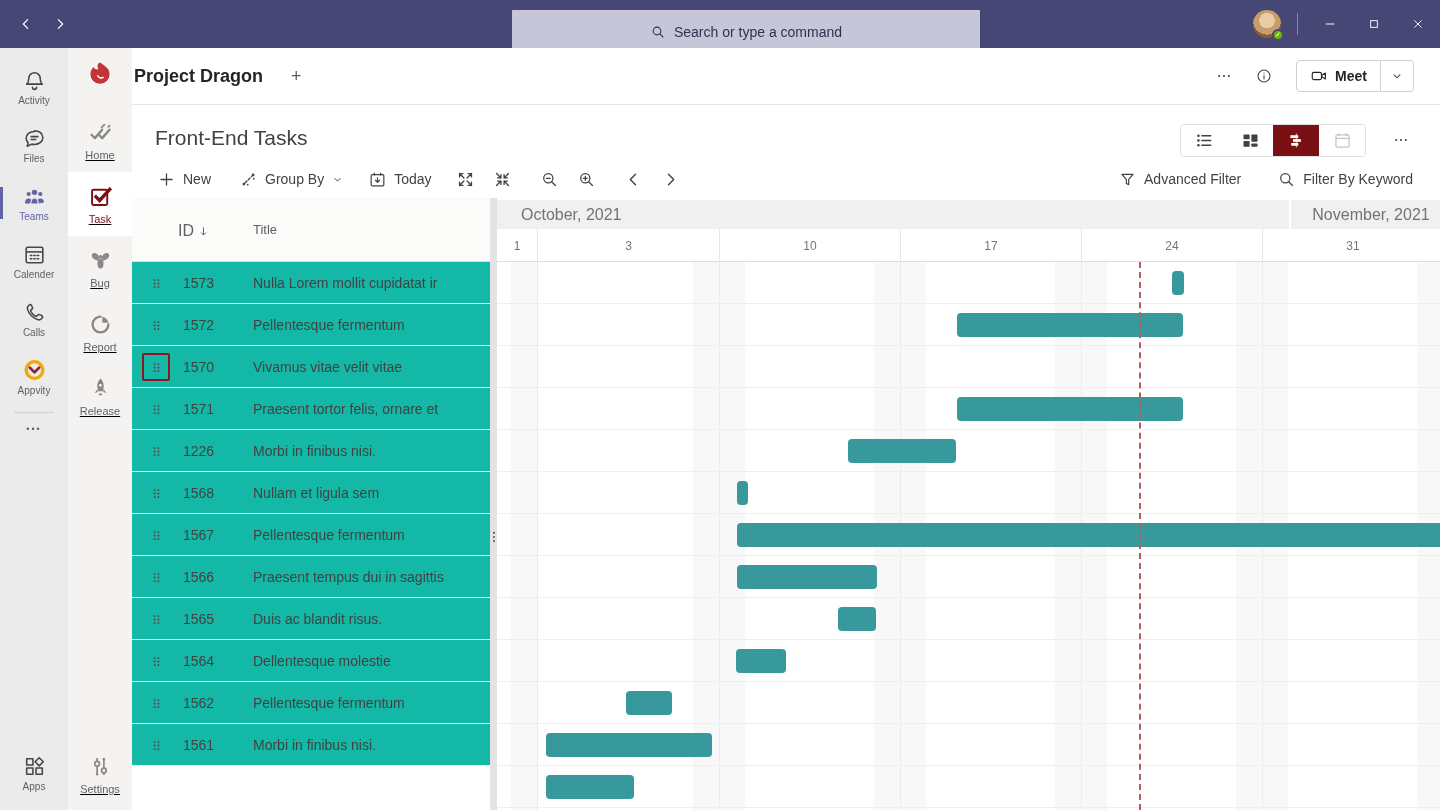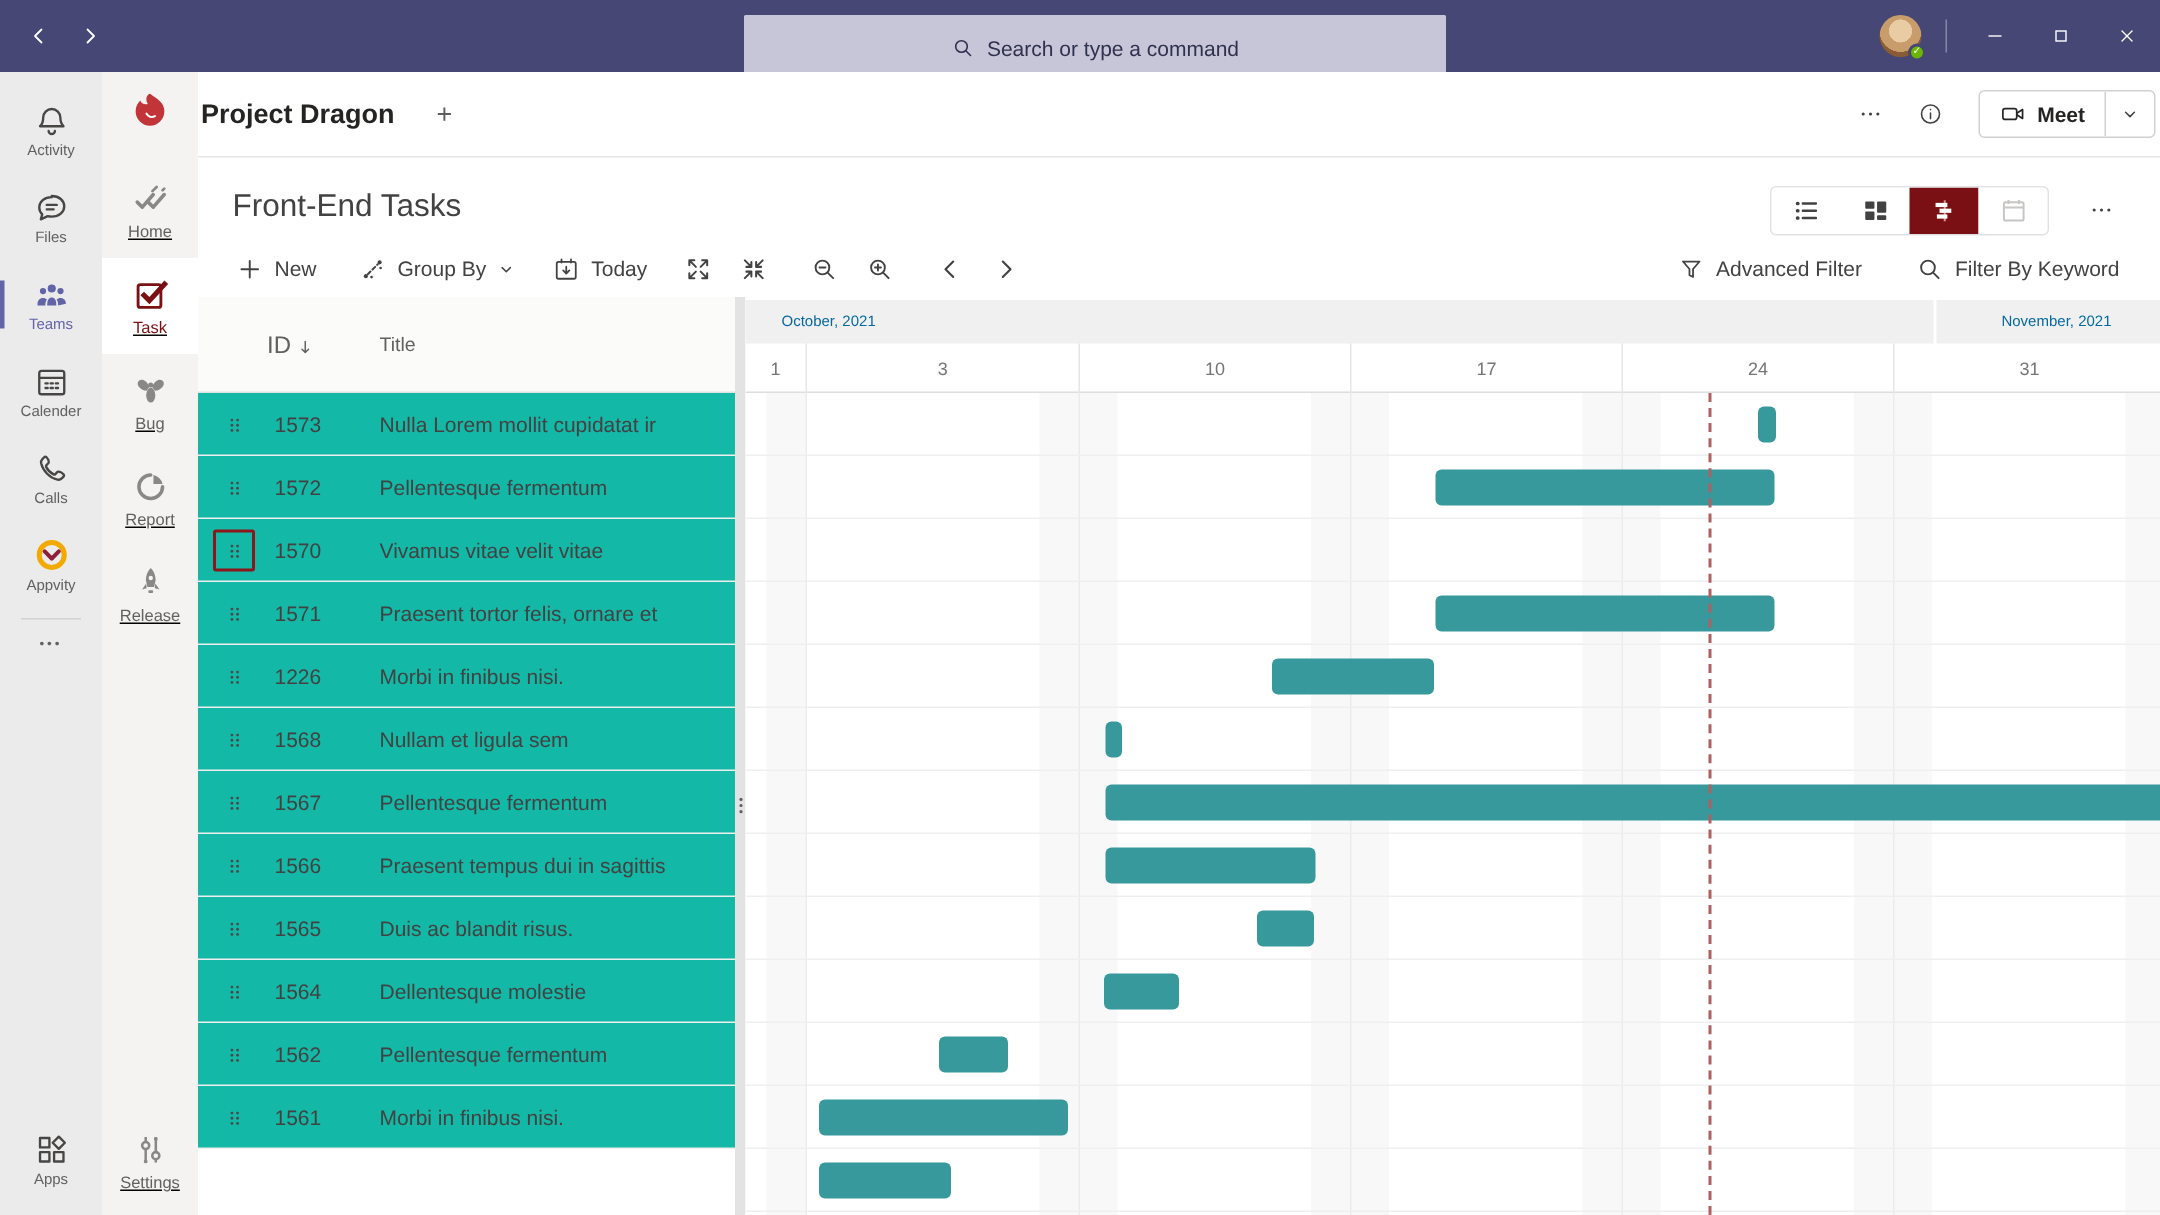--- a/index.html
+++ b/index.html
@@ -8,21 +8,21 @@
   .app { position:relative; width:1440px; height:810px; overflow:hidden; background:#fff; }
   .ico { display:inline-flex; align-items:center; justify-content:center; }
   .ico svg { width:100%; height:100%; display:block; }
   button { font-family:inherit; cursor:pointer; }
 
   
   .titlebar { position:absolute; left:0; top:0; width:1440px; height:48px; background:#464775; color:#fff; }
   .nav-btns { position:absolute; left:12px; top:10px; display:flex; gap:6px; }
   .tb-nav { width:28px; height:28px; background:none; border:0; color:#fff; display:flex; align-items:center; justify-content:center; }
   .tb-nav .ico { width:16px; height:16px; }
-  .searchbox { position:absolute; left:496px; top:10px; width:468px; height:44px; background:#c6c6d8; border-radius:1px; display:flex; align-items:center; justify-content:center; gap:8px; color:#30314e; font-size:14px; cursor:text; }
+  .searchbox { position:absolute; left:512px; top:10px; width:468px; height:44px; background:#c6c6d8; border-radius:1px; display:flex; align-items:center; justify-content:center; gap:8px; color:#30314e; font-size:14px; cursor:text; }
   .searchbox .ico { width:16px; height:16px; color:#30314e; }
   .tb-right { position:absolute; right:0; top:0; height:48px; display:flex; align-items:center; }
   .avatar { position:relative; width:28px; height:28px; border-radius:50%; background:radial-gradient(circle at 50% 38%, #e9cba4 0 34%, #c99c6b 35% 62%, #8a5c36 63% 100%); cursor:pointer; }
   .presence { position:absolute; right:-3px; bottom:-3px; width:12px; height:12px; border-radius:50%; background:#6bb700; border:2px solid #464775; color:#fff; font-size:7px; line-height:8px; text-align:center; }
   .tb-sep { width:1px; height:22px; background:rgba(255,255,255,.35); margin:0 10px 0 16px; }
   .win-btn { width:44px; height:48px; background:none; border:0; color:#fff; display:flex; align-items:center; justify-content:center; }
   .win-btn .ico { width:16px; height:16px; }
 
   
   .rail { position:absolute; left:0; top:48px; width:68px; bottom:0; background:#ebebeb; display:flex; flex-direction:column; padding-top:10px; }
@@ -40,21 +40,21 @@
   .side-logo { width:28px; height:28px; margin:12px auto 20px; }
   .side-item { height:64px; display:flex; flex-direction:column; align-items:center; justify-content:center; gap:3px; cursor:pointer; }
   .side-item .ico { width:27px; height:27px; color:#8a8886; }
   .side-label { font-size:11px; color:#616161; }
   .side-item.active { background:#fff; }
   .side-item.active .ico, .side-item.active .side-label { color:#7a1013; }
   .side-bottom { margin-top:auto; padding-bottom:4px; }
 
   
   .main { position:absolute; left:132px; top:48px; right:0; bottom:0; background:#fff; }
-  .team-header { position:absolute; left:0; top:0; right:0; height:57px; display:flex; align-items:center; border-bottom:1px solid #e5e5e5; padding:0 3px 0 2px; }
+  .team-header { position:absolute; left:0; top:0; right:0; height:57px; display:flex; align-items:center; border-bottom:1px solid #e5e5e5; padding:0 26px 0 2px; }
   .team-name { font-size:18px; font-weight:700; color:#252423; margin-right:16px; white-space:nowrap; }
   .tabs { display:flex; align-items:stretch; height:57px; }
   .tab { position:relative; background:none; border:0; font-size:14px; color:#605e5c; padding:0 10px; }
   .tab.active { color:#6264a7; font-weight:600; }
   .tab.active::after { content:""; position:absolute; left:8px; right:8px; bottom:0; height:3px; border-radius:2px; background:#6264a7; }
   .add-tab { background:none; border:0; color:#605e5c; font-size:18px; padding:0 12px; }
   .th-right { margin-left:auto; display:flex; align-items:center; gap:8px; }
   .icon-btn { width:32px; height:32px; background:none; border:0; color:#424242; display:flex; align-items:center; justify-content:center; }
   .icon-btn .ico { width:18px; height:18px; }
   .meet-btn { display:flex; height:32px; border:1px solid #d1d1d1; border-radius:4px; overflow:hidden; background:#fff; margin-left:8px; }
@@ -91,21 +91,21 @@
   .drag { position:absolute; left:10px; top:7px; width:28px; height:28px; display:flex; align-items:center; justify-content:center; color:#4a4a4a; cursor:grab; }
   .drag .ico { width:15px; height:15px; }
   .drag.boxed { border:2px solid #8c161a; border-radius:2px; }
   .tid { position:absolute; left:51px; top:13px; font-size:14px; color:#424242; }
   .ttitle { position:absolute; left:121px; top:13px; font-size:14px; color:#424242; white-space:nowrap; }
 
   .splitter { position:absolute; left:358px; top:0; width:7px; bottom:0; background:#e3e3e3; cursor:col-resize; }
   .splitter .ico { position:absolute; top:330px; left:50%; transform:translateX(-50%); width:14px; height:18px; color:#5f5f5f; }
 
   .ganttpane { position:absolute; left:365px; right:0; top:0; bottom:0; overflow:hidden; background:#fff; }
-  .g-month { position:absolute; top:2px; height:29px; background:#f1f0f0; color:#0369a1; font-size:10px; display:flex; align-items:center; }
+  .g-month { position:absolute; top:2px; height:29px; background:#f1f0f0; color:#737373; font-size:16px; display:flex; align-items:center; }
   .g-month.start { padding-left:24px; }
   .g-month.center { justify-content:center; }
   .g-dayrow { position:absolute; top:31px; left:0; right:0; height:33px; border-bottom:1px solid #dedede; }
   .g-day { position:absolute; top:31px; height:33px; display:flex; align-items:center; justify-content:center; font-size:12px; color:#757575; border-left:1px solid #e6e6e6; }
   .g-body { position:absolute; top:64px; left:0; right:0; bottom:0; }
   .g-band { position:absolute; top:0; bottom:0; background:#f8f8f8; z-index:0; }
   .g-grid { position:absolute; top:0; bottom:0; width:1px; background:#ebebeb; z-index:1; }
   .g-row { position:absolute; left:0; right:0; height:42px; border-bottom:1px solid #efefef; z-index:2; }
   .g-bar { position:absolute; top:9px; height:24px; border-radius:4px; z-index:6; cursor:pointer; }
   .g-today { position:absolute; top:0; bottom:0; width:0; border-left:2px dashed #b2605f; z-index:3; }

